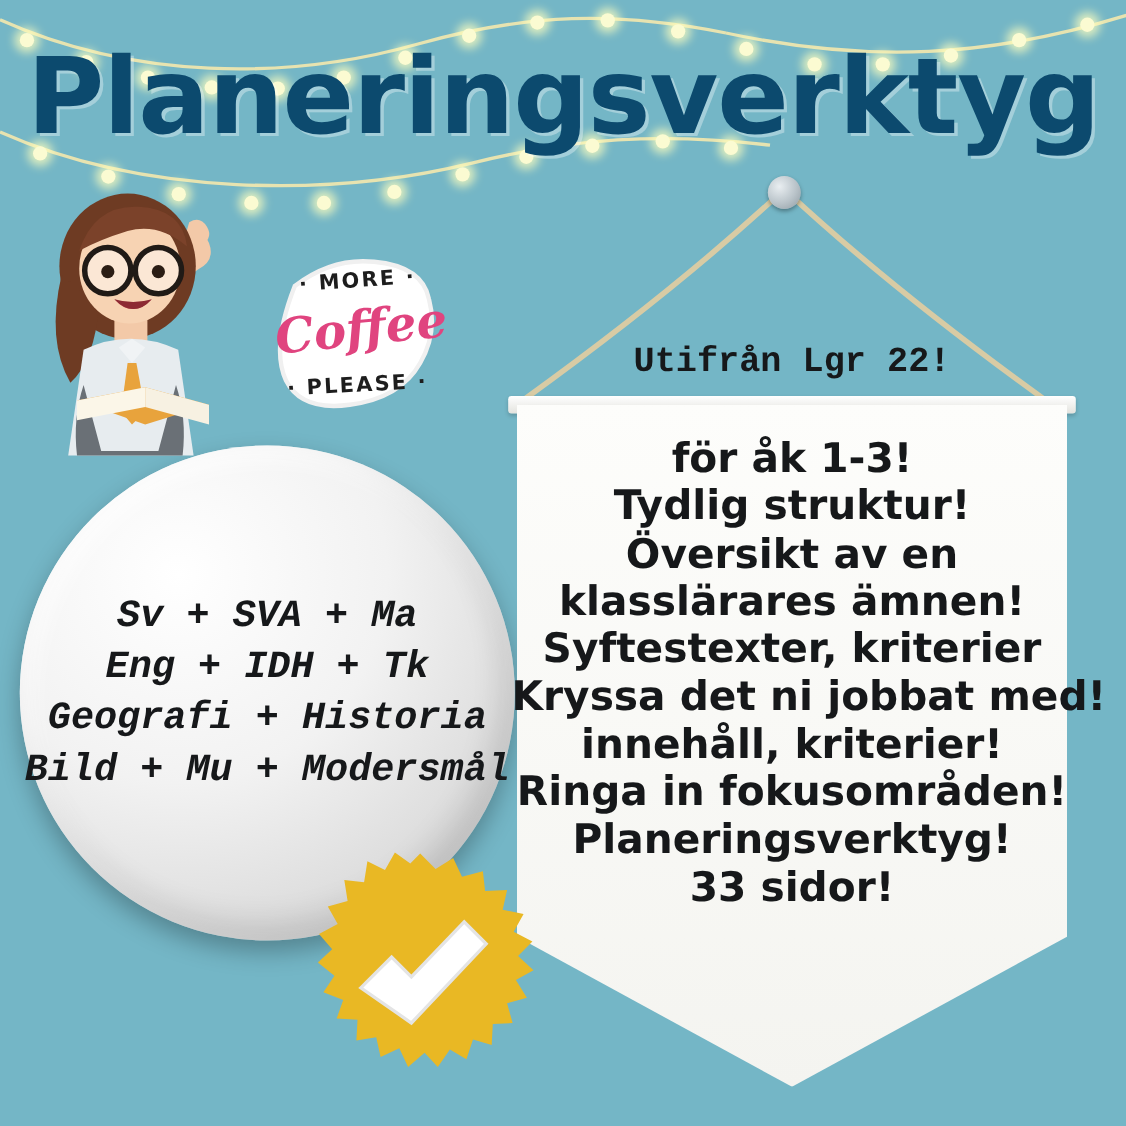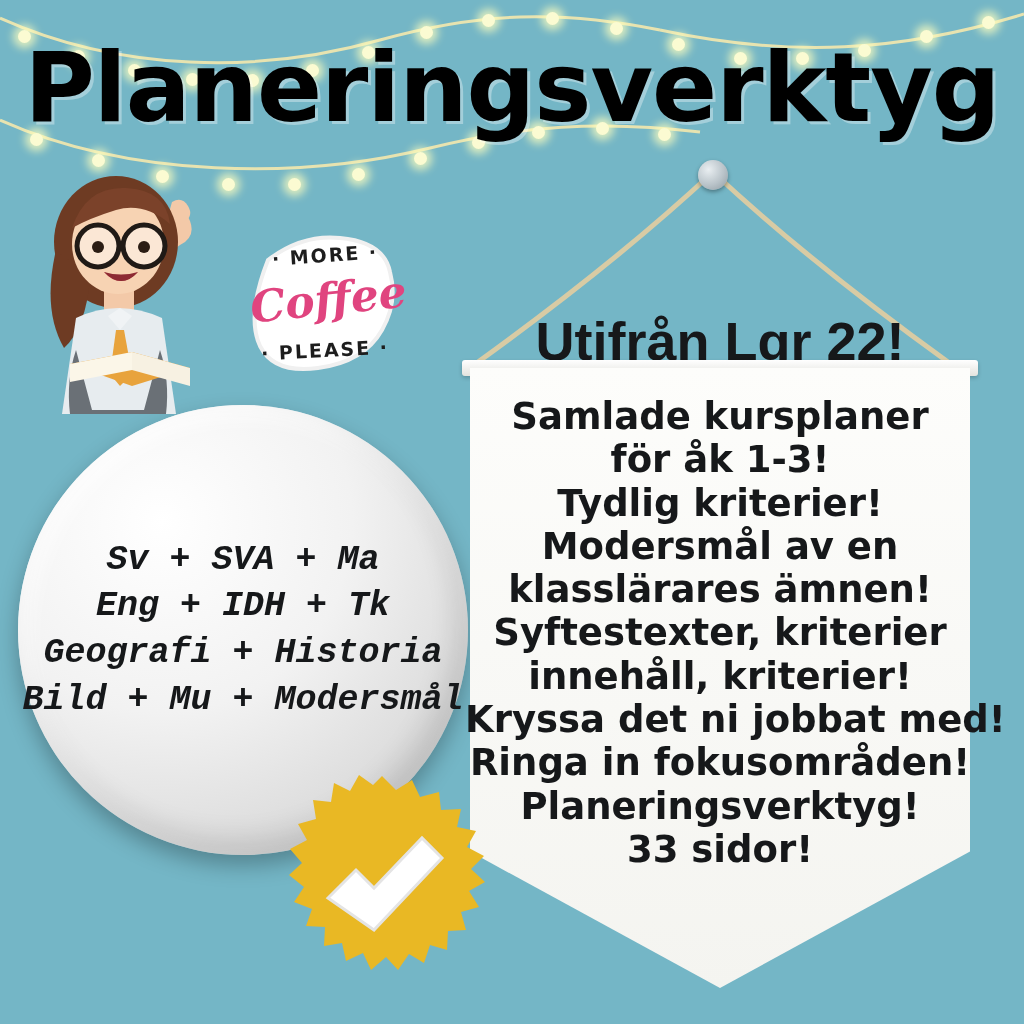--- a/index.html
+++ b/index.html
@@ -29,21 +29,21 @@
   .title {
     position: absolute;
     left: 0; top: 40px;
     width: 1024px;
     text-align: center;
     font-family: "DejaVu Sans", sans-serif;
     font-weight: bold;
     font-size: 96px;
     line-height: 1.0;
     letter-spacing: -1px;
-    color: #000000;
+    color: #0c4a6e;
     text-shadow: 3px 3px 0 rgba(255,255,255,0.35);
     z-index: 6;
   }
 
   
   .teacher { position: absolute; left: 20px; top: 150px; width: 230px; height: 270px; z-index: 5; }
 
   
   .coffee-sticker {
     position: absolute;
@@ -115,22 +115,22 @@
   .banner-rod {
     position: absolute; left: 22px; top: 210px;
     width: 516px; height: 16px;
     background: linear-gradient(180deg,#ffffff 0%, #e3e3de 100%);
     border-radius: 3px;
     box-shadow: 0 2px 4px rgba(0,0,0,0.2);
   }
   .banner-heading {
     position: absolute; left: 30px; top: 160px; width: 500px;
     text-align: center;
-    font-family: Liberation Sans, sans-serif;
-    font-weight: bold; font-size: 54px;
+    font-family: Liberation Mono, monospace;
+    font-weight: bold; font-size: 32px;
     color: #16181a;
   }
   .banner-lines {
     position: absolute; left: 25px; top: 245px; width: 510px;
     text-align: center;
   }
   .banner-lines .bline {
     font-family: "DejaVu Sans", sans-serif;
     font-weight: bold;
     font-size: 37px;
@@ -248,27 +248,26 @@
   <div class="banner-wrap">
     <svg width="570" height="860" viewBox="0 0 570 860" style="position:absolute;left:0;top:0">
       <path d="M273 22 C 200 90, 110 160, 38 212" fill="none" stroke="#d8cba4" stroke-width="5"></path>
       <path d="M273 22 C 346 90, 436 160, 508 212" fill="none" stroke="#d8cba4" stroke-width="5"></path>
     </svg>
     <div class="nail"></div>
     <div class="banner-heading">Utifrån Lgr 22!</div>
     <div class="banner-rod"></div>
     <div class="banner-body"></div>
     <div class="banner-lines">
-      <div class="bline">Samlade kursplaner</div>
       <div class="bline">för åk 1-3!</div>
-      <div class="bline">Tydlig kriterier!</div>
-      <div class="bline">Modersmål av en</div>
+      <div class="bline">Tydlig struktur!</div>
+      <div class="bline">Översikt av en</div>
       <div class="bline">klasslärares ämnen!</div>
       <div class="bline">Syftestexter, kriterier</div>
+      <div class="bline">Kryssa det ni jobbat med!</div>
       <div class="bline">innehåll, kriterier!</div>
-      <div class="bline">Kryssa det ni jobbat med!</div>
       <div class="bline">Ringa in fokusområden!</div>
       <div class="bline">Planeringsverktyg!</div>
       <div class="bline">33 sidor!</div>
     </div>
   </div>
 
 </div>
 
 </body></html>

